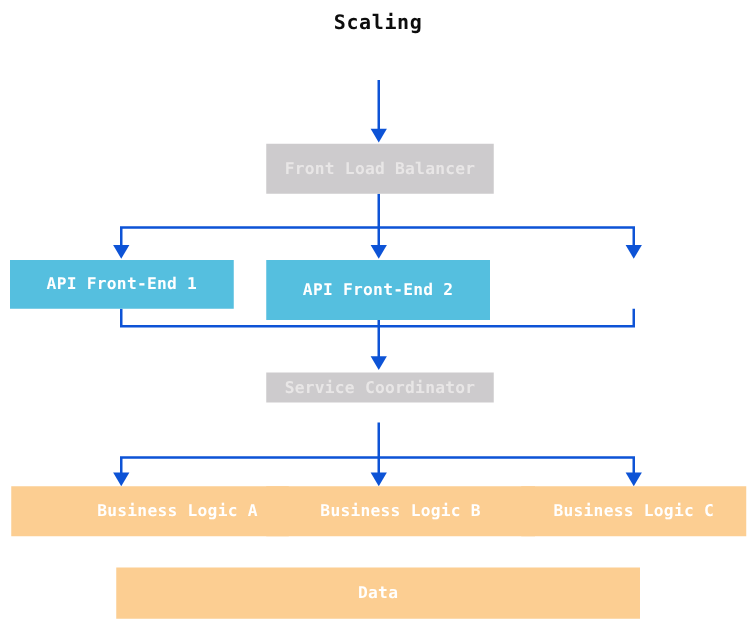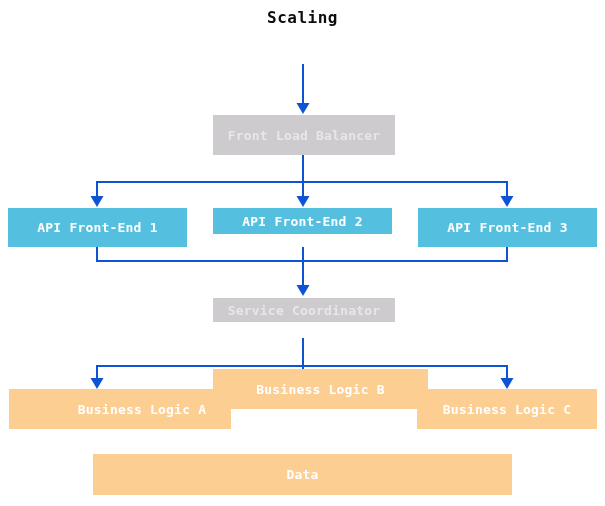--- a/index.html
+++ b/index.html
@@ -53,25 +53,25 @@
     font-weight: bold;
     letter-spacing: 0.2px;
     white-space: nowrap;
   }
   .node-gray   { background: var(--node-gray, #cdcbcd);   color: var(--label-text-gray, #e8e6e6); }
   .node-blue   { background: var(--node-blue, #55bfdf);   color: var(--label-text-light, #ffffff); }
   .node-orange { background: var(--node-orange, #fcce92); color: var(--label-text-light, #ffffff); }
 
   .pos-lb   { left: 213px; top: 115px; width: 182px; height: 40px; }
   .pos-api1 { left: 8px;   top: 208px; width: 179px; height: 39px; }
-  .pos-api2 { left: 213px; top: 208px; width: 179px; height: 26px; }
+  .pos-api2 { left: 213px; top: 208px; width: 179px; height: 48px; }
   .pos-api3 { left: 418px; top: 208px; width: 179px; height: 39px; }
   .pos-sc   { left: 213px; top: 298px; width: 182px; height: 24px; }
   .pos-bla  { left: 9px;   top: 389px; width: 178px; height: 40px; padding-left: 44px; }
-  .pos-blb  { left: 213px; top: 369px; width: 215px; height: 40px; text-align: center; }
+  .pos-blb  { left: 213px; top: 389px; width: 215px; height: 40px; text-align: center; }
   .pos-blc  { left: 417px; top: 389px; width: 180px; height: 40px; }
   .pos-data { left: 93px;  top: 454px; width: 419px; height: 41px; }
 </style>
 </head>
 <body>
 
 <div class="canvas">
 
   <h1 class="title">Scaling</h1>
 
@@ -101,21 +101,20 @@
       <polygon class="arrowhead" points="500.5,378 513.5,378 507,389"></polygon>
     </g>
   </svg>
 
   <div class="node node-gray pos-lb">Front Load Balancer</div>
 
   <div class="node node-blue pos-api1">API Front-End 1</div>
 
   <div class="node node-blue pos-api2">API Front-End 2</div>
 
-  <div class="node node-blue pos-api3">API Front-End 3</div>
 
   <div class="node node-gray pos-sc">Service Coordinator</div>
 
   <div class="node node-orange pos-bla">Business Logic A</div>
 
   <div class="node node-orange pos-blb">Business Logic B</div>
 
   <div class="node node-orange pos-blc">Business Logic C</div>
 
   <div class="node node-orange pos-data">Data</div>

